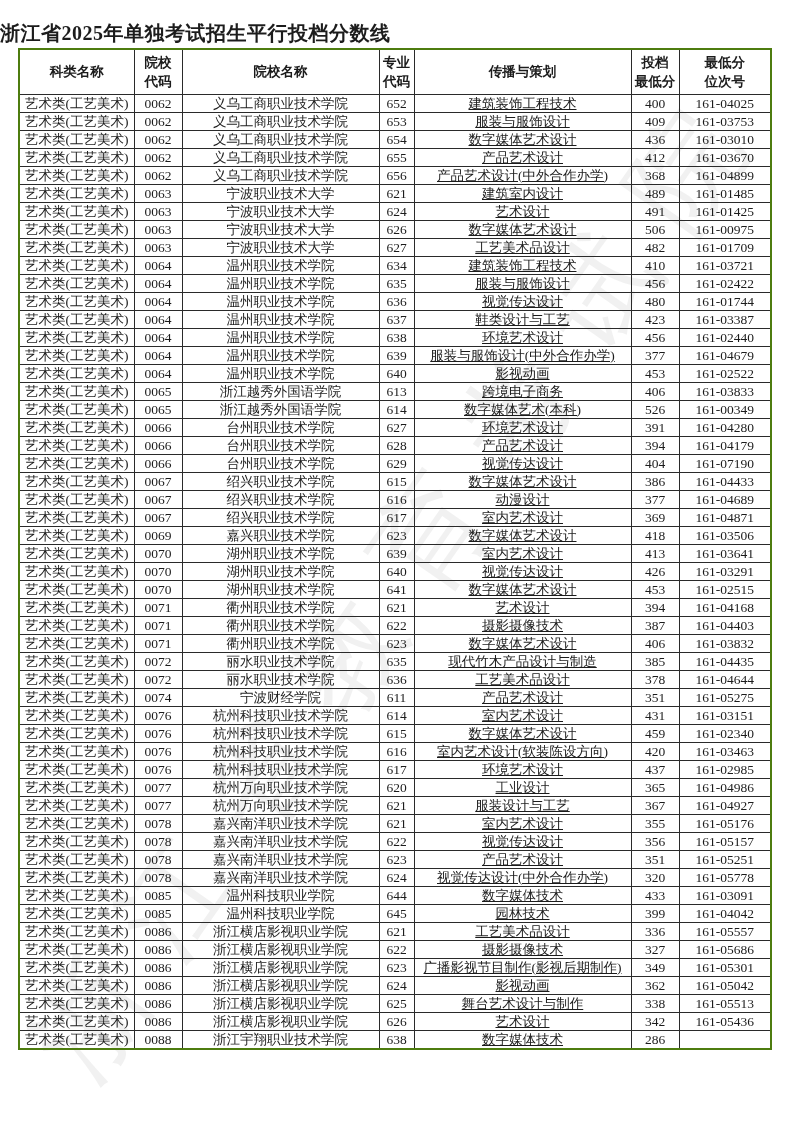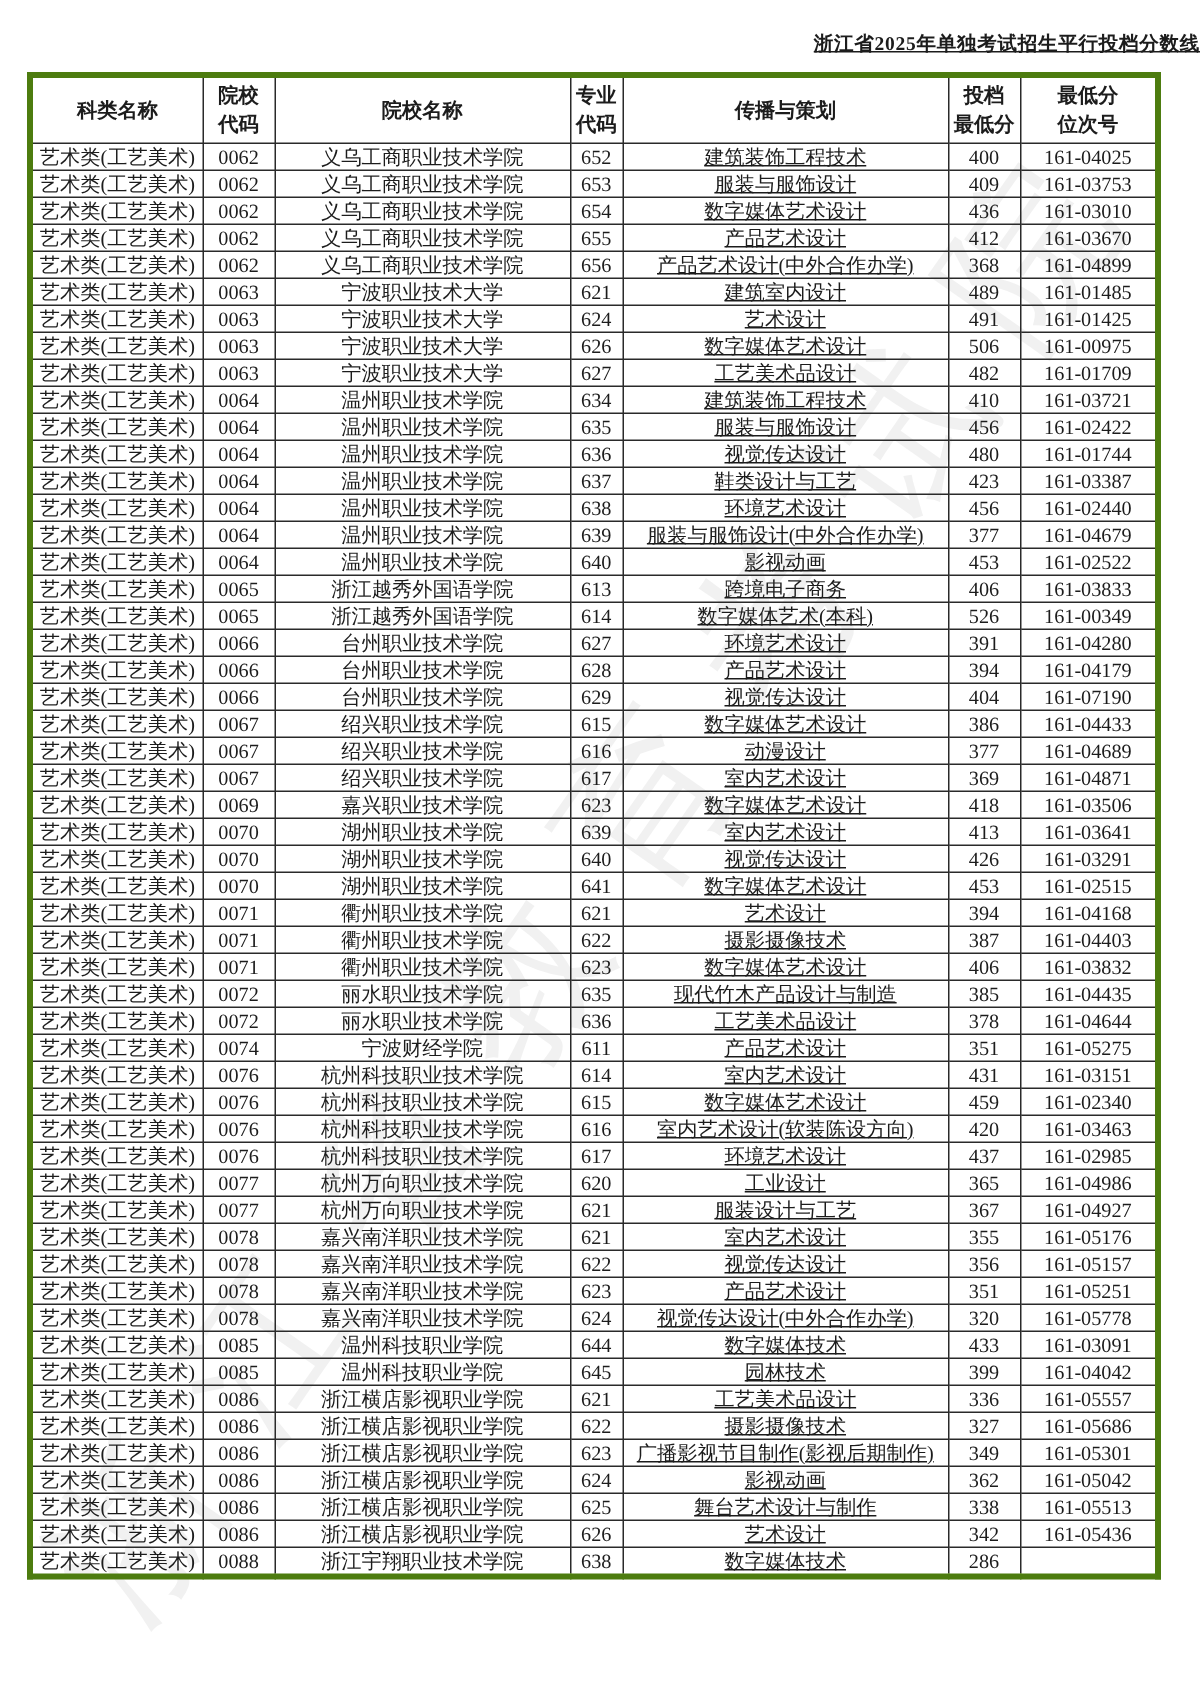--- a/index.html
+++ b/index.html
@@ -12,46 +12,45 @@
     background: #ffffff;
     overflow: hidden;
     font-family: "Liberation Serif", "DejaVu Serif", serif;
     color: #1c1c1c;
   }
   .doc-title {
     position: absolute;
     top: 20px;
     left: 0;
     width: 100%;
-    text-align: right;
-    font-size: 13px;
+    text-align: left;
+    font-size: 20px;
     font-weight: bold;
     letter-spacing: 0.5px;
-    text-decoration: underline;
   }
   .watermark {
     position: absolute;
     left: 400px;
     top: 580px;
     transform: translate(-50%, -50%) rotate(-55deg);
     font-size: 110px;
     letter-spacing: 38px;
     white-space: nowrap;
     color: rgba(80, 80, 80, 0.08);
     pointer-events: none;
     z-index: 1;
   }
   table.scores {
     position: absolute;
     top: 48px;
     left: 18px;
     width: 752px;
     border-collapse: collapse;
     table-layout: fixed;
-    border: 4px solid #4d7c0f;
+    border: 2px solid #4d7c0f;
     z-index: 2;
     background: transparent;
   }
   table.scores th, table.scores td {
     border: 1px solid #2a2a2a;
     font-size: 13.5px;
     overflow: hidden;
   }
   table.scores th {
     height: 45px;

